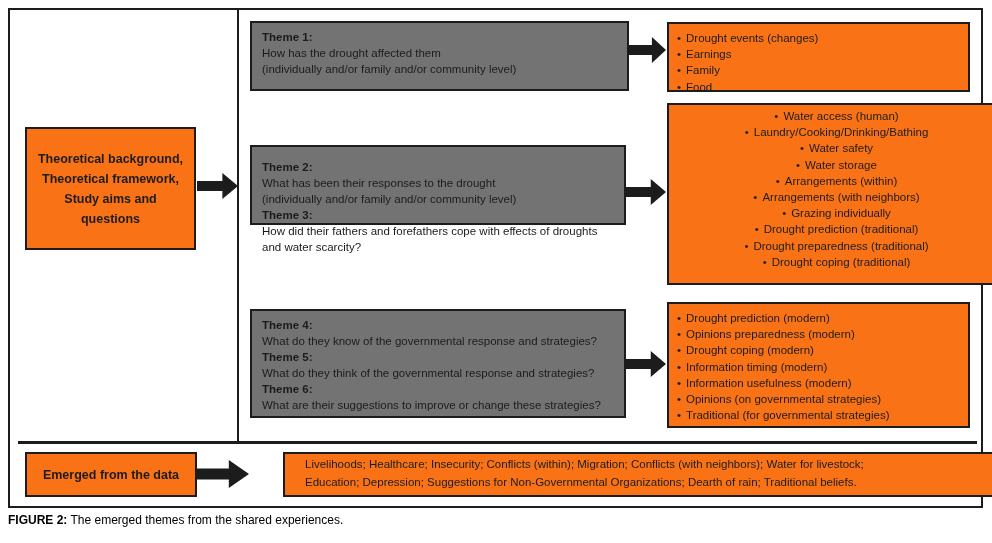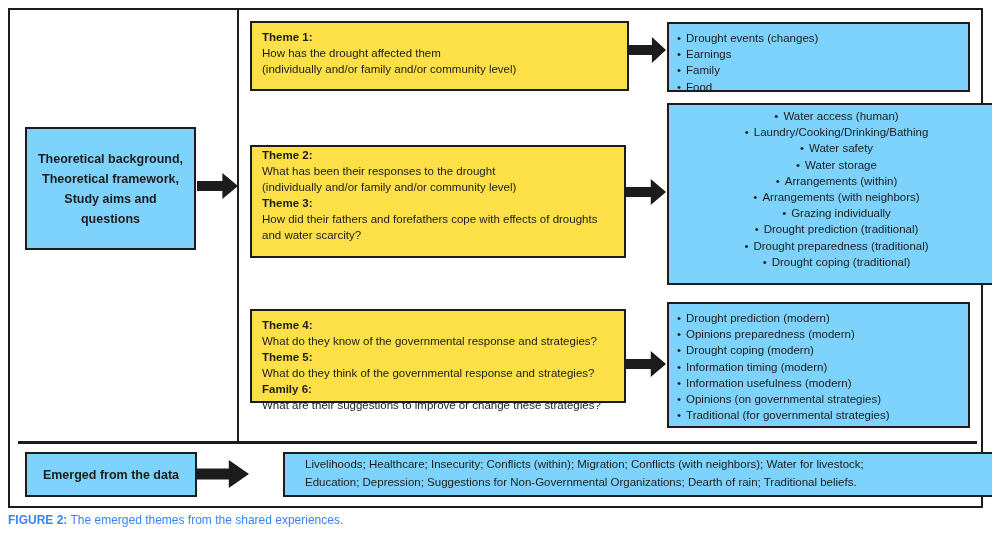--- a/index.html
+++ b/index.html
@@ -13,40 +13,40 @@
   }
   .abs{position:absolute;box-sizing:border-box;}
   .frame{
     border:2px solid #1c1c1c;
     background:transparent;
   }
   .vline{background:#1c1c1c;}
   .hline{background:#1c1c1c;}
   .box{
     border:2px solid #1c1c1c;
-    background:#fde047;
+    background:#737373;
   }
-  .gray{background:#7dd3fc;}
+  .gray{background:#f97316;}
   .center-text{
     display:flex;flex-direction:column;
     align-items:center;justify-content:center;
     text-align:center;
   }
   .source-box{font-weight:bold;font-size:12.5px;line-height:20px;}
   .emerged-box{font-weight:bold;font-size:12.5px;line-height:16px;}
   .theme-box{padding:6px 10px;font-size:11.5px;line-height:16px;}
   .codes-box{padding:3px 8px;font-size:11.5px;line-height:16.2px;}
   .summary-box{padding:4px 20px;font-size:11.5px;line-height:17.5px;display:flex;flex-direction:column;justify-content:flex-end;margin-left:34px;}
   .line{white-space:nowrap;}
   .bold{font-weight:bold;}
   .code-item{white-space:nowrap;}
   .code-item::before{content:"\2022";margin-right:5px;}
   .arrow-svg{display:block;}
   .caption{
-    font-size:12px;line-height:15px;color:#3b82f6;
+    font-size:12px;line-height:15px;color:#000000;
     white-space:nowrap;
   }
   .caption .cap-label{font-weight:bold;}
 </style>
 </head>
 <body>
 
 <div id="page">
 
   <div class="abs frame" style="left:8px;top:8px;width:975px;height:500px;"></div>
@@ -74,21 +74,21 @@
   <svg class="abs arrow-svg" style="left:629px;top:37px;" width="37" height="26" viewBox="0 0 42 26" preserveAspectRatio="none">
     <polygon points="0,8 26,8 26,0 42,13 26,26 26,18 0,18" fill="#1c1c1c"></polygon>
   </svg>
   <div class="abs box gray codes-box" style="left:667px;top:22px;width:303px;height:70px;padding-top:6px;">
       <div class="code-item">Drought events (changes)</div>
       <div class="code-item">Earnings</div>
       <div class="code-item">Family</div>
       <div class="code-item">Food</div>
     </div>
 
-  <div class="abs box theme-box" style="left:250px;top:145px;width:376px;height:113px;padding-top:0;">
+  <div class="abs box theme-box" style="left:250px;top:145px;width:376px;height:80px;padding-top:12px;">
       <div class="line bold">Theme 2:</div>
       <div class="line">What has been their responses to the drought</div>
       <div class="line">(individually and/or family and/or community level)</div>
       <div class="line bold">Theme 3:</div>
       <div class="line">How did their fathers and forefathers cope with effects of droughts</div>
       <div class="line">and water scarcity?</div>
     </div>
   <svg class="abs arrow-svg" style="left:626px;top:179px;" width="40" height="26" viewBox="0 0 42 26" preserveAspectRatio="none">
     <polygon points="0,8 26,8 26,0 42,13 26,26 26,18 0,18" fill="#1c1c1c"></polygon>
   </svg>
@@ -98,26 +98,26 @@
       <div class="code-item">Water safety</div>
       <div class="code-item">Water storage</div>
       <div class="code-item">Arrangements (within)</div>
       <div class="code-item">Arrangements (with neighbors)</div>
       <div class="code-item">Grazing individually</div>
       <div class="code-item">Drought prediction (traditional)</div>
       <div class="code-item">Drought preparedness (traditional)</div>
       <div class="code-item">Drought coping (traditional)</div>
     </div>
 
-  <div class="abs box theme-box" style="left:250px;top:309px;width:376px;height:94px;">
+  <div class="abs box theme-box" style="left:250px;top:309px;width:376px;height:109px;">
       <div class="line bold">Theme 4:</div>
       <div class="line">What do they know of the governmental response and strategies?</div>
       <div class="line bold">Theme 5:</div>
       <div class="line">What do they think of the governmental response and strategies?</div>
-      <div class="line bold">Family 6:</div>
+      <div class="line bold">Theme 6:</div>
       <div class="line">What are their suggestions to improve or change these strategies?</div>
     </div>
   <svg class="abs arrow-svg" style="left:626px;top:351px;" width="40" height="26" viewBox="0 0 42 26" preserveAspectRatio="none">
     <polygon points="0,8 26,8 26,0 42,13 26,26 26,18 0,18" fill="#1c1c1c"></polygon>
   </svg>
   <div class="abs box gray codes-box" style="left:667px;top:302px;width:303px;height:126px;padding-top:6px;">
       <div class="code-item">Drought prediction (modern)</div>
       <div class="code-item">Opinions preparedness (modern)</div>
       <div class="code-item">Drought coping (modern)</div>
       <div class="code-item">Information timing (modern)</div>

